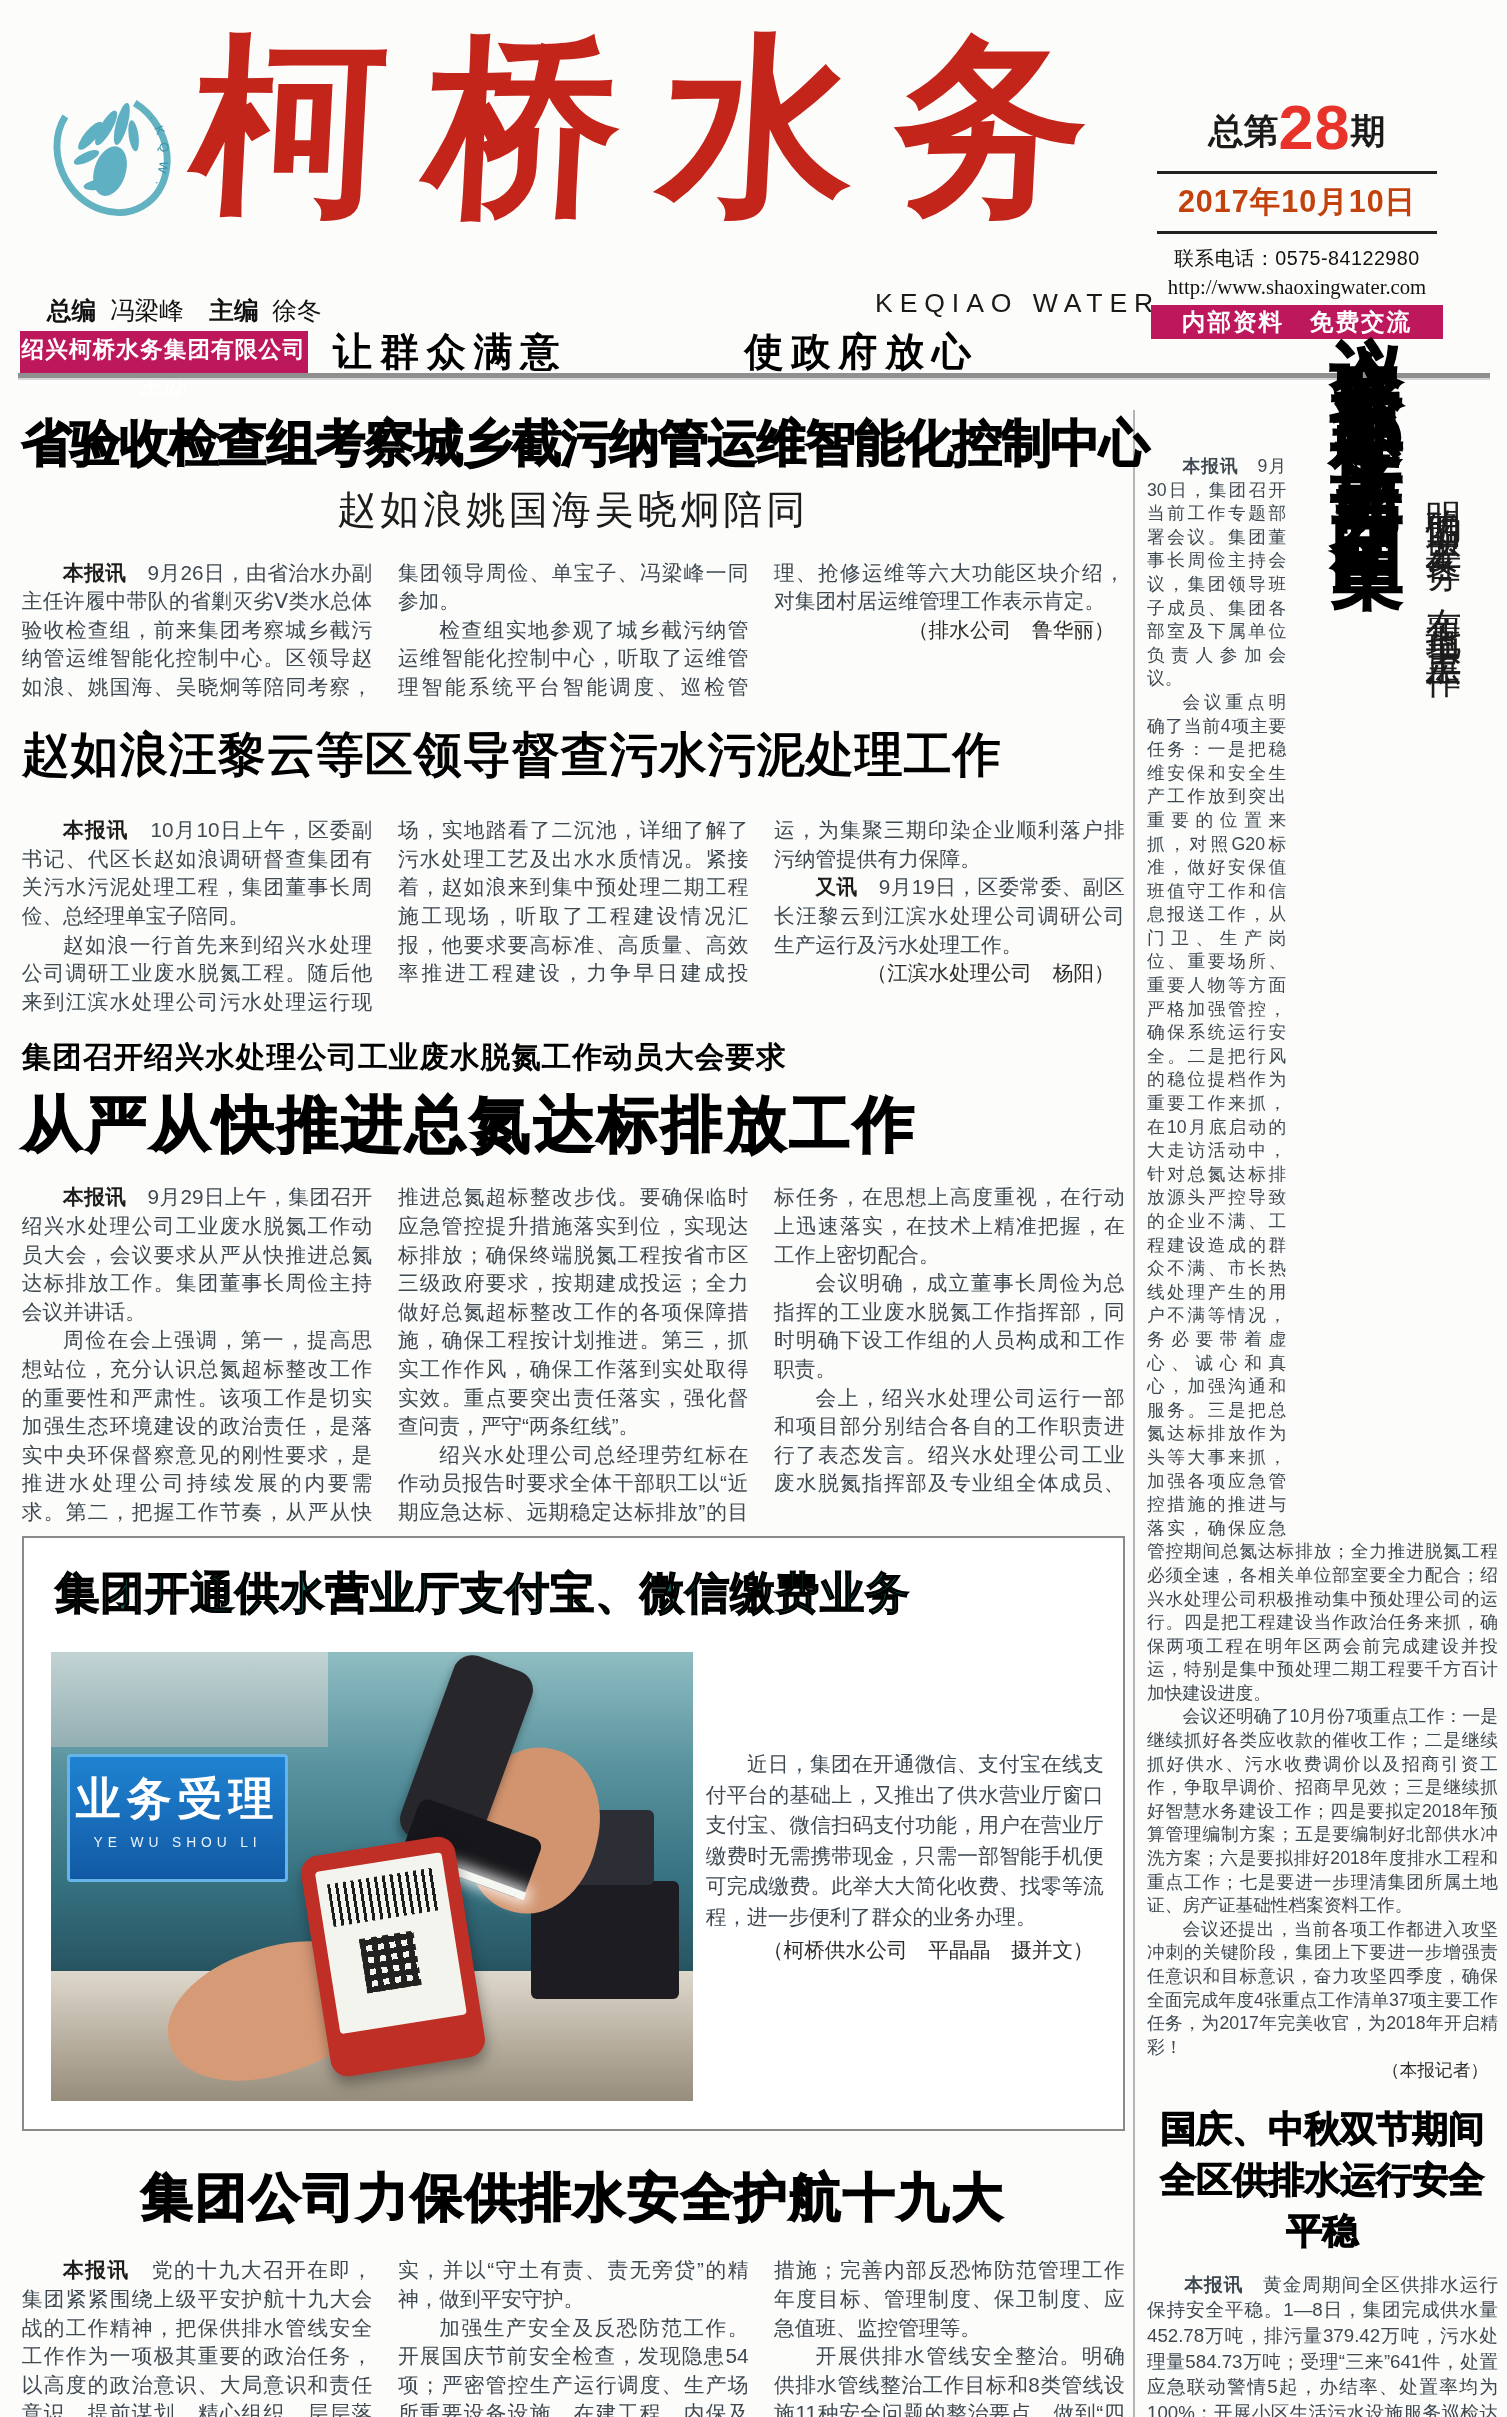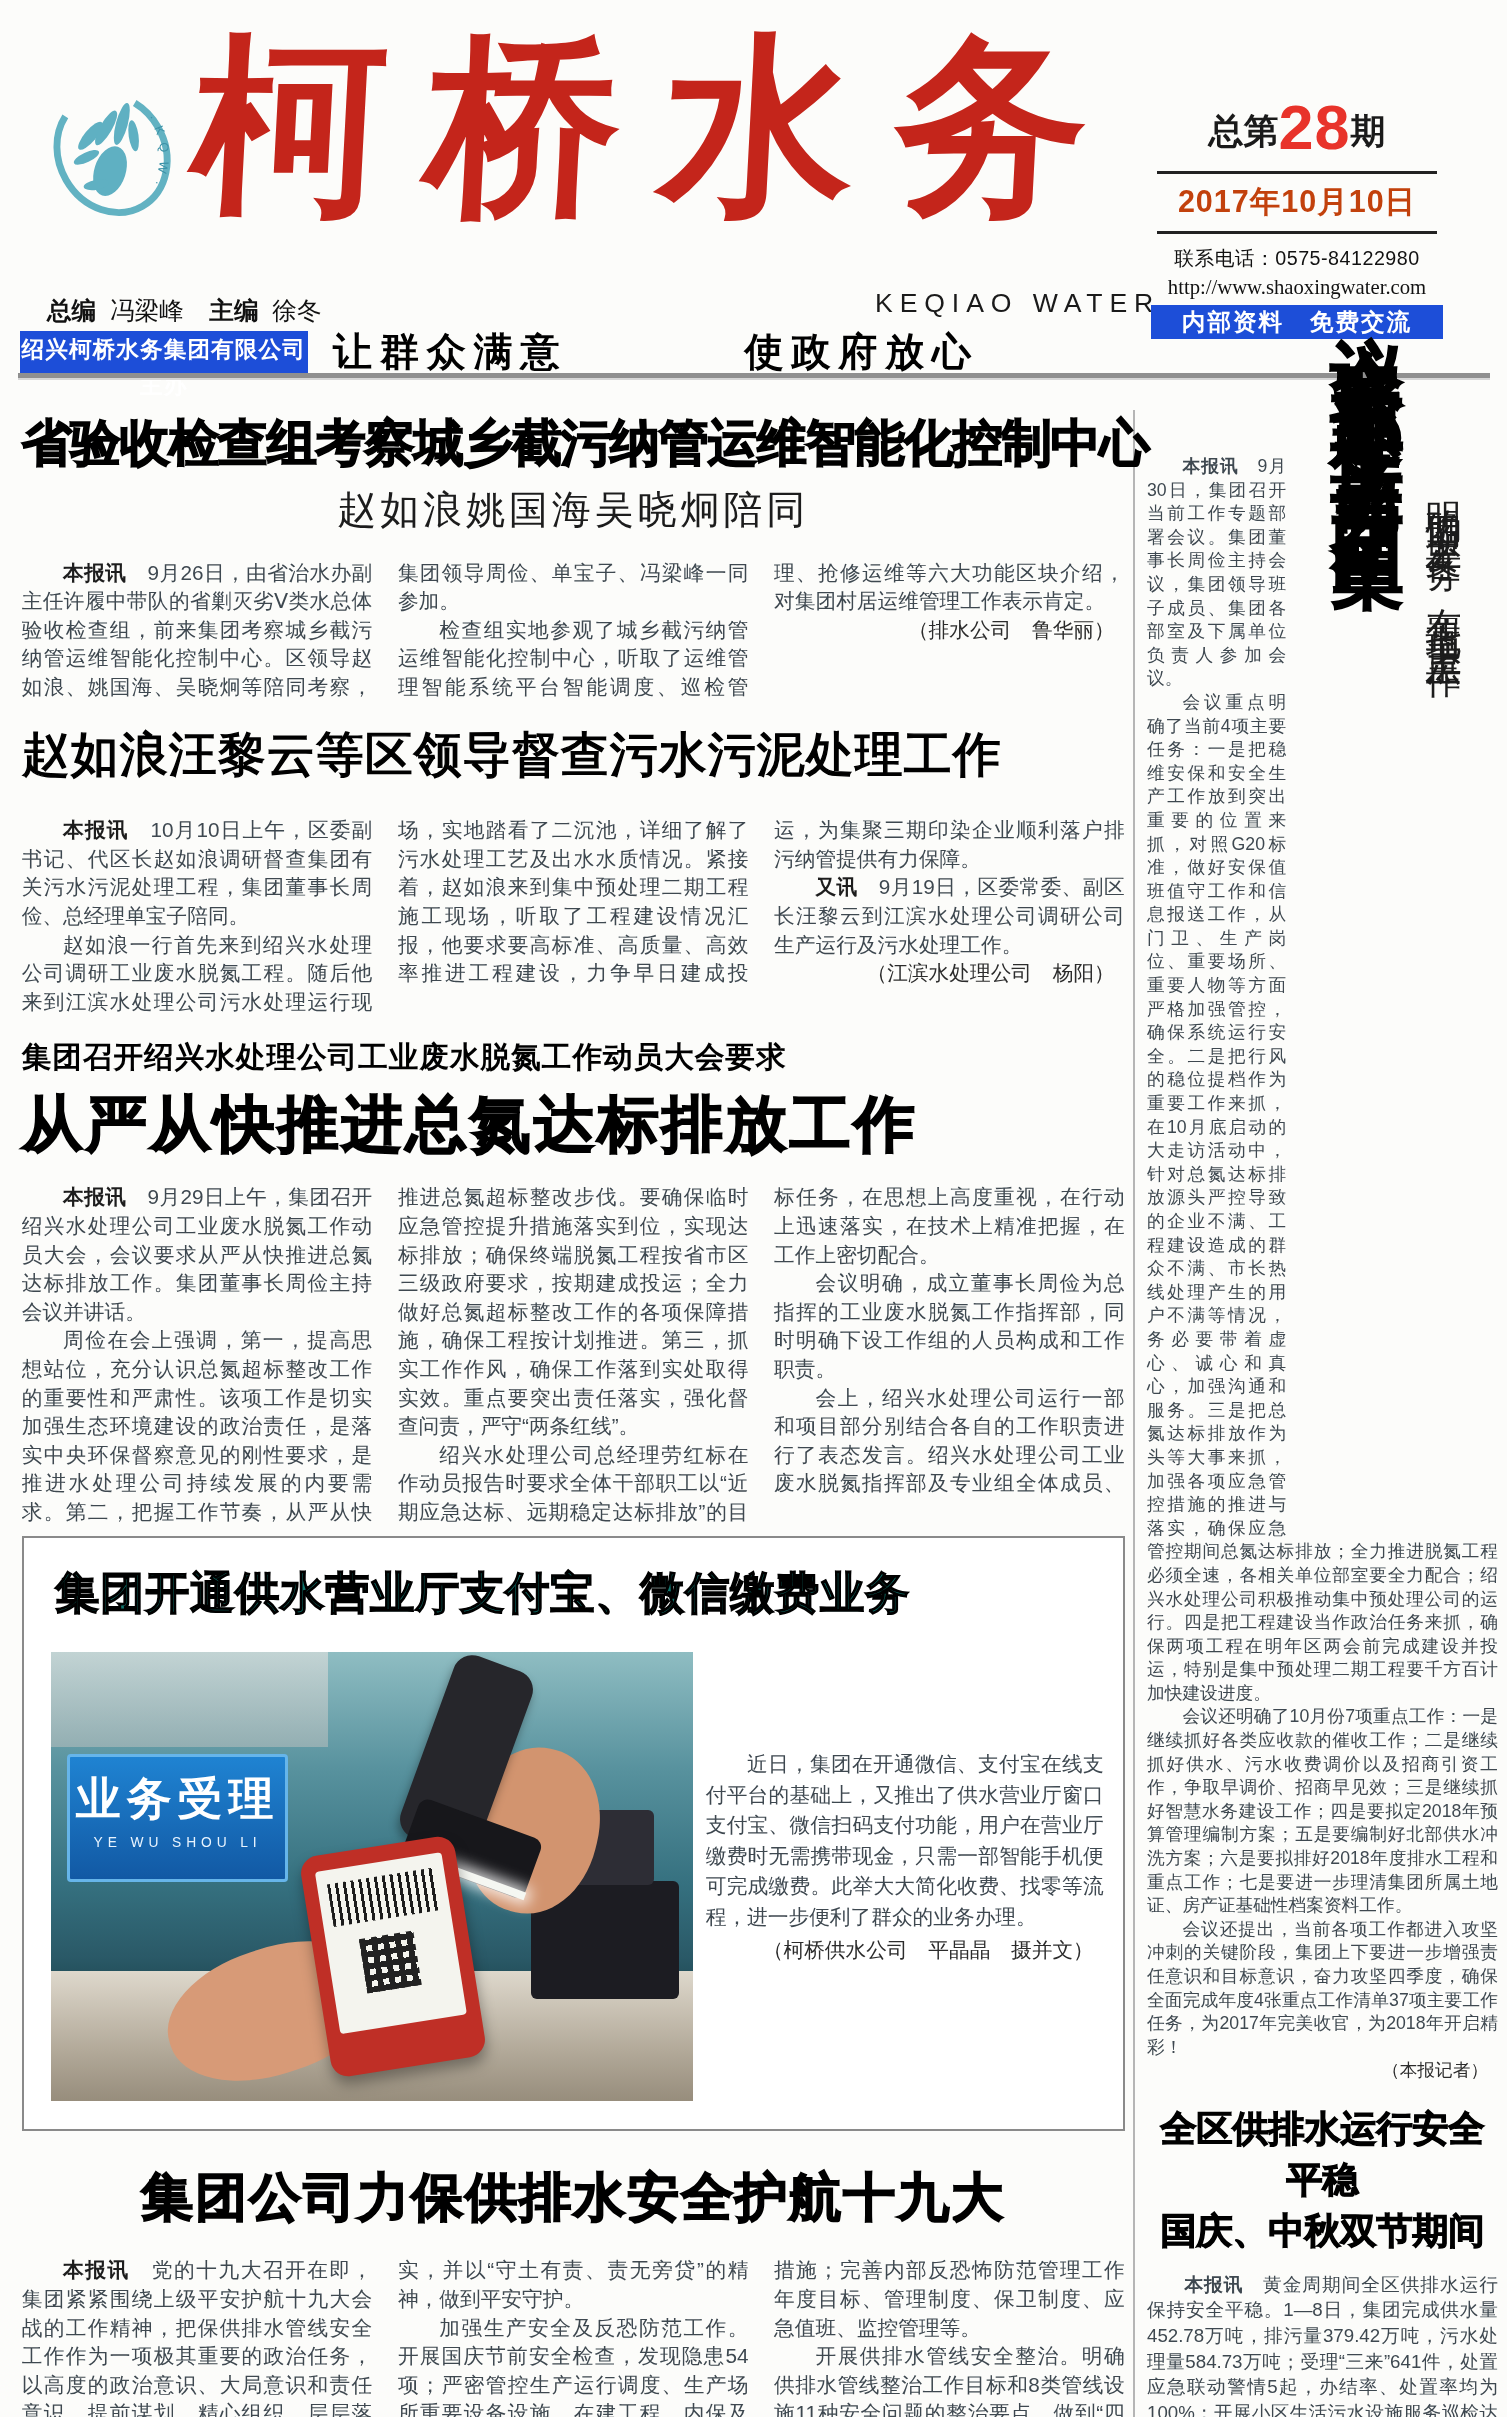--- a/index.html
+++ b/index.html
@@ -15,21 +15,21 @@
   .issue-line .num{font-size:63px;color:#e8332a;font-weight:700;vertical-align:-5.9px;letter-spacing:1px;}
   .issue-rule{border:none;border-top:3px solid #222;margin:7.9px 5.9px;}
   .issue-date{font-size:30.5px;font-weight:600;color:#c2410c;letter-spacing:1px;}
   .issue-phone{font-size:19.7px;margin-top:11.8px;color:#111;letter-spacing:0.5px;}
   .issue-url{font-size:20.7px;margin-top:3.9px;color:#111;font-family:"Liberation Serif",serif;}
   .english-name{position:absolute;left:875px;top:288px;font-size:26.6px;font-weight:400;
         letter-spacing:6.9px;color:#1a1a1a;}
   .editors{position:absolute;left:47px;top:294px;font-size:24.6px;color:#111;}
   .editors .lbl{font-weight:800;}
   .editors .nm{font-family:"Liberation Serif",serif;margin-right:25.6px;margin-left:13.8px;}
-  .bar{position:absolute;background:#1d4ed8;color:#fff;font-weight:800;text-align:center;}
+  .bar{position:absolute;background:#be185d;color:#fff;font-weight:800;text-align:center;}
   .bar-left{left:19.7px;top:331px;width:288px;height:47px;font-size:22.7px;line-height:36px;letter-spacing:1px;}
   .bar-right{left:1151px;top:305px;width:292px;height:34px;font-size:23.6px;line-height:34px;letter-spacing:2px;}
   .motto{position:absolute;left:333px;top:325px;width:646px;display:flex;justify-content:space-between;
         font-size:39px;font-weight:900;color:#000;letter-spacing:7.9px;}
   .head-rule{position:absolute;left:17.7px;top:373px;width:1472px;height:4.9px;background:#8f8f8f;
         border-bottom:2px solid #d6d6d6;}
   
   .divider-v{position:absolute;left:1133px;top:410px;width:2px;height:2008px;background:#b5b5b5;}
   .left-region{position:absolute;left:21.7px;top:414px;width:1103px;}
   .right-region{position:absolute;left:1147px;top:455px;width:351px;}
@@ -233,22 +233,22 @@
     </div>
     <div class="r-txt">
       <p><b>本报讯</b><span>　9月30日，集团召开当前工作专题部署会议。集团董事长周俭主持会议，集团领导班子成员、集团各部室及下属单位负责人参加会议。</span></p>
       <p><span>会议重点明确了当前4项主要任务：一是把稳维安保和安全生产工作放到突出重要的位置来抓，对照G20标准，做好安保值班值守工作和信息报送工作，从门卫、生产岗位、重要场所、重要人物等方面严格加强管控，确保系统运行安全。二是把行风的稳位提档作为重要工作来抓，在10月底启动的大走访活动中，针对总氮达标排放源头严控导致的企业不满、工程建设造成的群众不满、市长热线处理产生的用户不满等情况，务必要带着虚心、诚心和真心，加强沟通和服务。三是把总氮达标排放作为头等大事来抓，加强各项应急管控措施的推进与落实，确保应急管控期间总氮达标排放；全力推进脱氮工程必须全速，各相关单位部室要全力配合；绍兴水处理公司积极推动集中预处理公司的运行。四是把工程建设当作政治任务来抓，确保两项工程在明年区两会前完成建设并投运，特别是集中预处理二期工程要千方百计加快建设进度。</span></p>
       <p><span>会议还明确了10月份7项重点工作：一是继续抓好各类应收款的催收工作；二是继续抓好供水、污水收费调价以及招商引资工作，争取早调价、招商早见效；三是继续抓好智慧水务建设工作；四是要拟定2018年预算管理编制方案；五是要编制好北部供水冲洗方案；六是要拟排好2018年度排水工程和重点工作；七是要进一步理清集团所属土地证、房产证基础性档案资料工作。</span></p>
       <p><span>会议还提出，当前各项工作都进入攻坚冲刺的关键阶段，集团上下要进一步增强责任意识和目标意识，奋力攻坚四季度，确保全面完成年度4张重点工作清单37项主要工作任务，为2017年完美收官，为2018年开启精彩！</span></p>
       <p class="sig">（本报记者）</p>
     </div>
 
     <div class="head-holiday">
+      <div>国庆、中秋双节期间</div>
       <div>全区供排水运行安全平稳</div>
-      <div>国庆、中秋双节期间</div>
     </div>
     <div class="r2-txt">
       <p><b>本报讯</b><span>　黄金周期间全区供排水运行保持安全平稳。1—8日，集团完成供水量452.78万吨，排污量379.42万吨，污水处理量584.73万吨；受理“三来”641件，处置应急联动警情5起，办结率、处置率均为100%；开展小区生活污水设施服务巡检达243人次，为小区排水维养服务114次；实施供排水管道巡检3637公里，抢修管道17起；1530人次坚守工作岗位。</span></p>
 
     </div>
   </div>
 
 </div>
 
 

